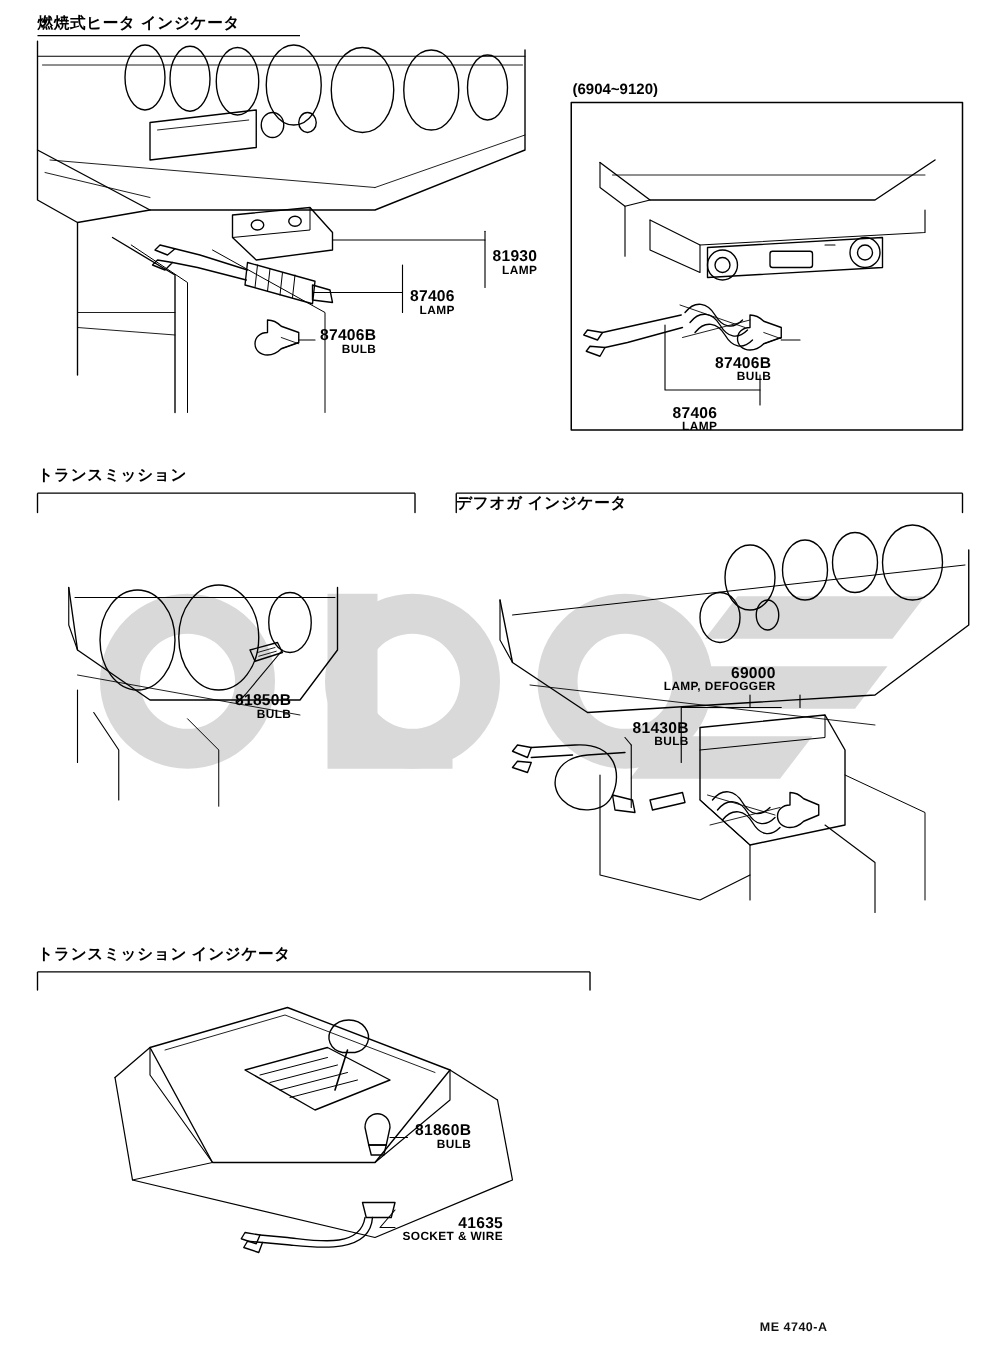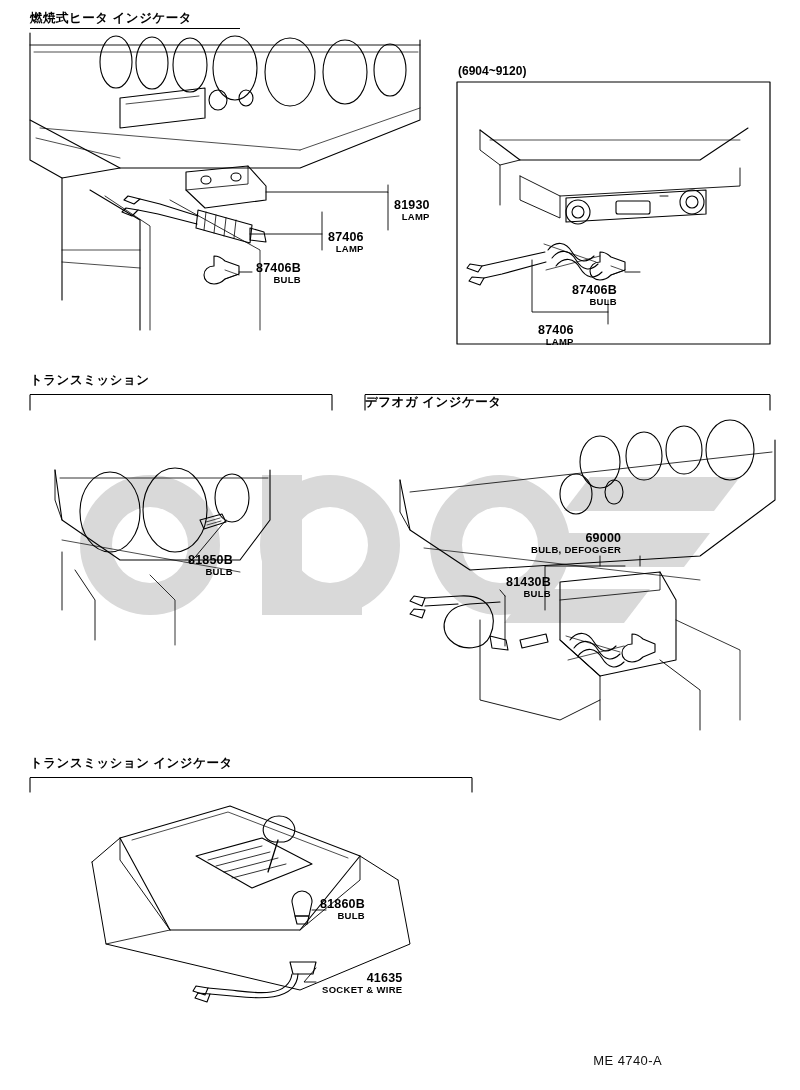--- a/index.html
+++ b/index.html
@@ -10,21 +10,21 @@
   .sec-title{position:absolute;font-size:12.5px;font-weight:bold;letter-spacing:0.5px;white-space:nowrap;}
   .rule{position:absolute;background:#000;}
 
   svg{position:absolute;left:0;top:0;width:800px;height:1090px;overflow:visible;}
 
   .lbl{position:absolute;font-size:12.5px;font-weight:bold;letter-spacing:0.2px;white-space:nowrap;line-height:1.05;text-align:right;}
   .sub{font-size:9.5px;font-weight:bold;letter-spacing:0.3px;display:block;}
 
   .boxlbl{position:absolute;font-size:12px;font-weight:bold;white-space:nowrap;}
 
-  .code{position:absolute;right:22px;bottom:22px;font-size:13px;font-weight:normal;letter-spacing:0.4px;color:#111;}
+  .code{position:absolute;right:22px;bottom:22px;font-size:10px;font-weight:bold;letter-spacing:0.4px;color:#111;}
 
   .wm{position:absolute;left:30px;top:455px;width:740px;height:200px;pointer-events:none;}
 </style>
 </head>
 <body>
 
 <div class="page">
 
   <svg class="wm" viewBox="0 0 740 200" aria-hidden="true">
     <g fill="#d9d9d9">
@@ -275,29 +275,29 @@
     <span class="sub">LAMP</span>
   </div>
 
   <div class="lbl" style="left:188px;top:554px;">
     <span>81850B</span>
     <span class="sub">BULB</span>
   </div>
 
   <div class="lbl" style="left:531px;top:532px;">
     <span>69000</span>
-    <span class="sub">BULB, DEFOGGER</span>
+    <span class="sub">LAMP, DEFOGGER</span>
   </div>
 
   <div class="lbl" style="left:506px;top:576px;">
     <span>81430B</span>
     <span class="sub">BULB</span>
   </div>
 
-  <div class="lbl" style="left:320px;top:898px;">
+  <div class="lbl" style="left:332px;top:898px;">
     <span>81860B</span>
     <span class="sub">BULB</span>
   </div>
 
   <div class="lbl" style="left:322px;top:972px;">
     <span>41635</span>
     <span class="sub">SOCKET &amp; WIRE</span>
   </div>
 
   <div class="code">ME 4740-A</div>

